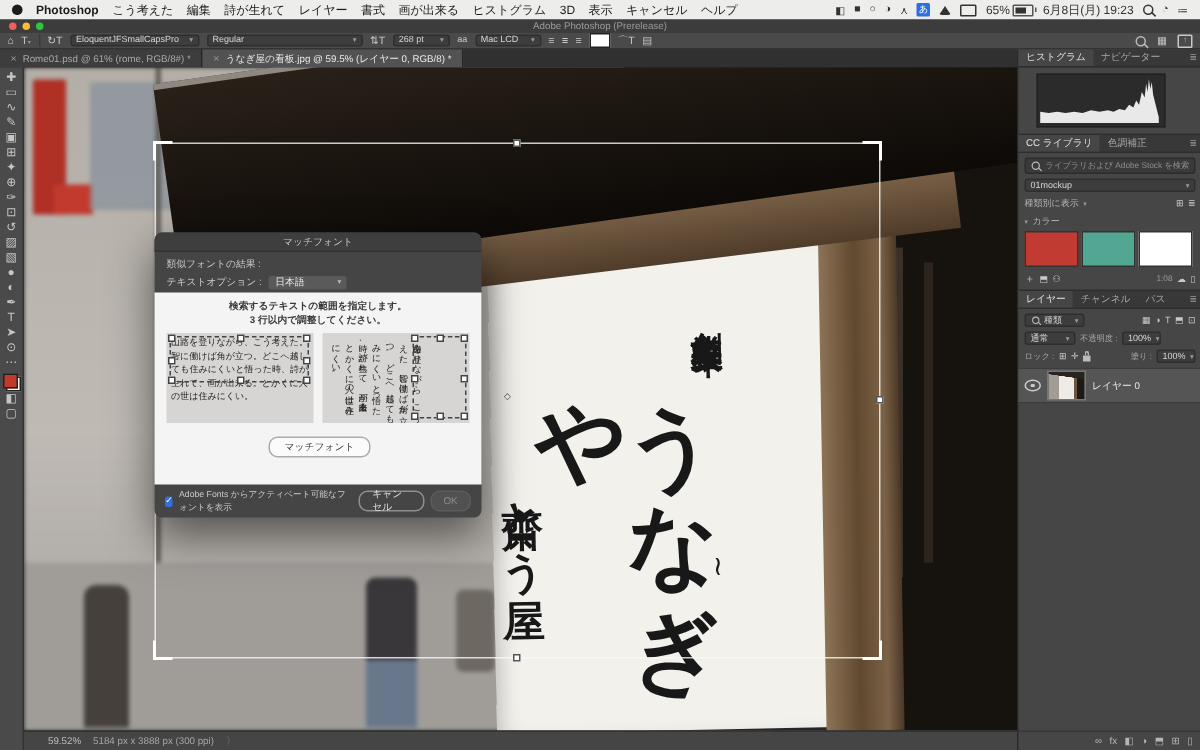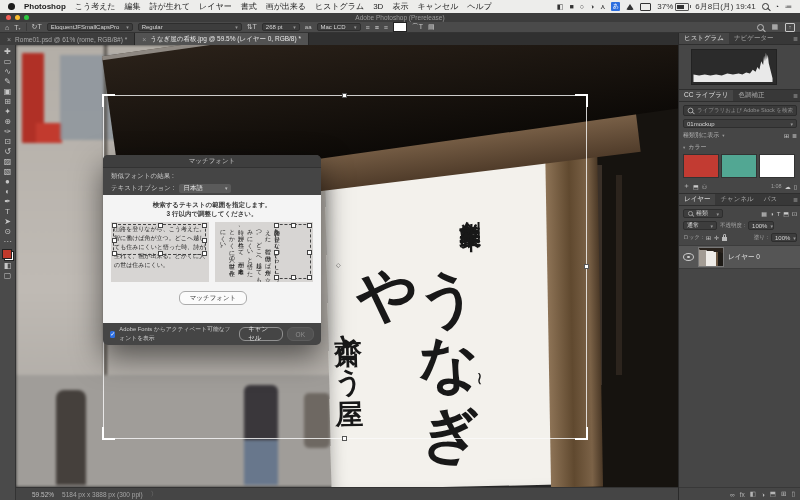--- a/index.html
+++ b/index.html
@@ -139,27 +139,27 @@
   <span class="mb-right">
     <span style="font-size:7px;">◧</span>
     <span style="font-size:7px;">■</span>
     <span style="font-size:7px;">○</span>
     <span style="font-size:7px;">◑</span>
     <span style="font-size:7px;">⋏</span>
     <span class="ime">あ</span>
     <span class="wifi"></span>
     <span class="disp"></span>
     <span class="batt">
-      <span>37%</span>
+      <span>65%</span>
       <span class="shell">
           <i></i>
           <b></b>
         </span>
     </span>
-    <span>6月8日(月) 19:41</span>
+    <span>6月8日(月) 19:23</span>
     <span class="mag"></span>
     <span style="font-size:7px;">◔</span>
     <span style="font-size:7px;">≔</span>
   </span>
 </div>
 
 <div class="titlebar">
   <span class="tl" style="left:6px;background:#f35f57;"></span>
   <span class="tl" style="left:15px;background:#fbbd2e;"></span>
   <span class="tl" style="left:24px;background:#2bc840;"></span>

